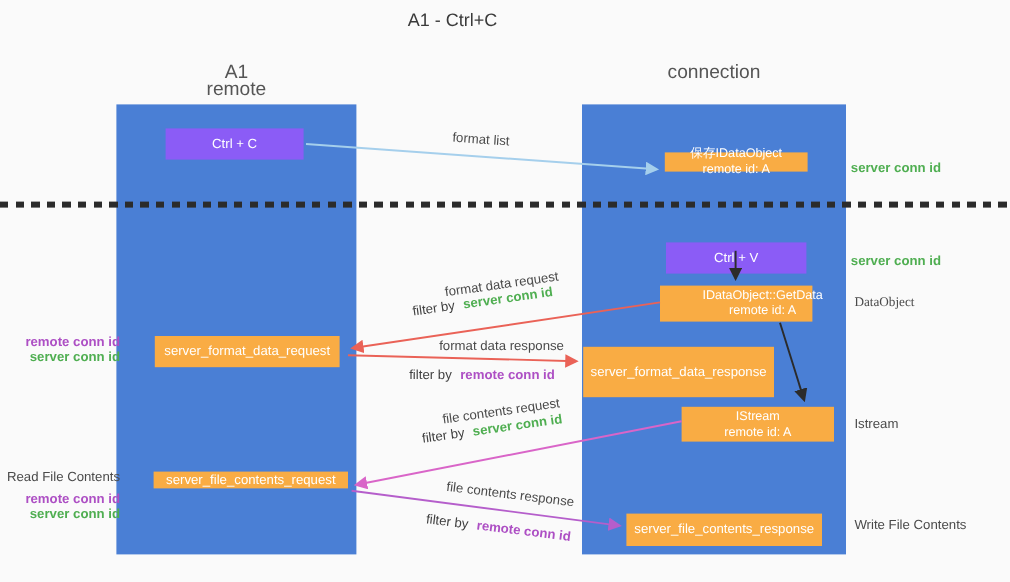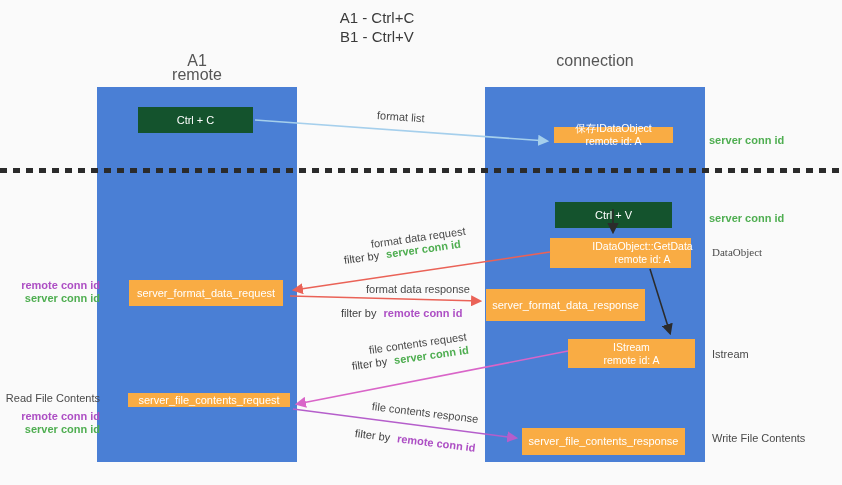--- a/index.html
+++ b/index.html
@@ -19,41 +19,40 @@
   
   .panel{background:#4a7fd5;top:87px;height:375px;z-index:1;}
   .panel.left{left:97px;width:200px;}
   .panel.right{left:485px;width:220px;}
   
   .dotted{left:0;top:168px;width:842px;height:5px;z-index:3;
     background:repeating-linear-gradient(to right,#2b2b2b 0 7px,transparent 7px 13px);}
   
   .node{z-index:4;display:flex;flex-direction:column;align-items:center;justify-content:center;
     color:#fff;font-size:11px;line-height:13px;text-align:center;box-sizing:border-box;}
-  .node.green{background:#14532d;}
+  .node.green{background:#8b5cf6;}
   .node.orange{background:#f9ac44;}
   
   svg.arrows{left:0;top:0;z-index:5;pointer-events:none;}
   
   .lbl{z-index:6;font-size:11px;line-height:13px;color:#4a4a4a;white-space:nowrap;transform-origin:left center;}
   .lbl .gap{margin-left:4px;}
   .green-id{color:#4fae51;font-weight:bold;}
   .purple-id{color:#ad4fc4;font-weight:bold;}
   .dark{color:#3f3f3f;}
   .side-left{left:2px;width:98px;text-align:right;}
   .rot-up{transform:rotate(-8deg);}
   .rot-dn{transform:rotate(7deg);}
   .rot-dn-sm{transform:rotate(4deg);}
 </style>
 </head>
 <body>
 
 <div class="abs title">
   <div>A1 - Ctrl+C</div>
-  <div>B1 - Ctrl+V</div>
 </div>
 
 <div class="abs colhead left">
   <div>A1</div>
   <div>remote</div>
 </div>
 <div class="abs colhead right">
   <div>connection</div>
 </div>
 
@@ -68,30 +67,30 @@
 
 <div class="abs node orange" style="left:554px;top:127px;width:119px;height:16px;font-size:10.5px;">
   <div>保存IDataObject</div>
   <div>remote id: A</div>
 </div>
 
 <div class="abs node green" style="left:555px;top:181px;width:117px;height:26px;margin-top:21px;">
   <div>Ctrl + V</div>
 </div>
 
-<div class="abs node orange" style="left:550px;top:238px;width:141px;height:30px;font-size:10.5px;padding-left:44px;">
+<div class="abs node orange" style="left:550px;top:238px;width:127px;height:30px;font-size:10.5px;padding-left:44px;">
   <div>IDataObject::GetData</div>
   <div>remote id: A</div>
 </div>
 
 <div class="abs node orange" style="left:129px;top:280px;width:154px;height:26px;">
   <div>server_format_data_request</div>
 </div>
 
-<div class="abs node orange" style="left:486px;top:289px;width:159px;height:32px;">
+<div class="abs node orange" style="left:486px;top:289px;width:159px;height:42px;">
   <div>server_format_data_response</div>
 </div>
 
 <div class="abs node orange" style="left:568px;top:339px;width:127px;height:29px;font-size:10.5px;">
   <div>IStream</div>
   <div>remote id: A</div>
 </div>
 
 <div class="abs node orange" style="left:128px;top:393px;width:162px;height:14px;">
   <div>server_file_contents_request</div>

